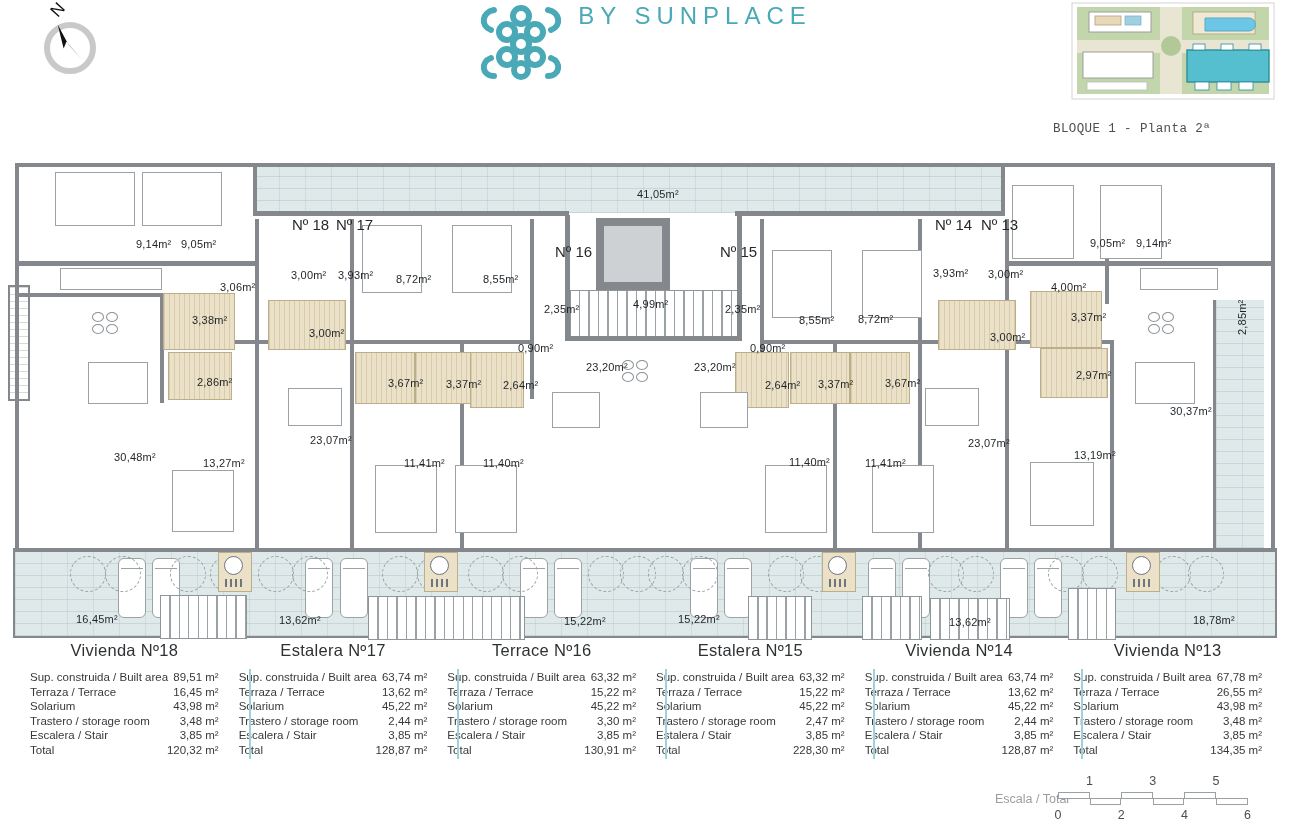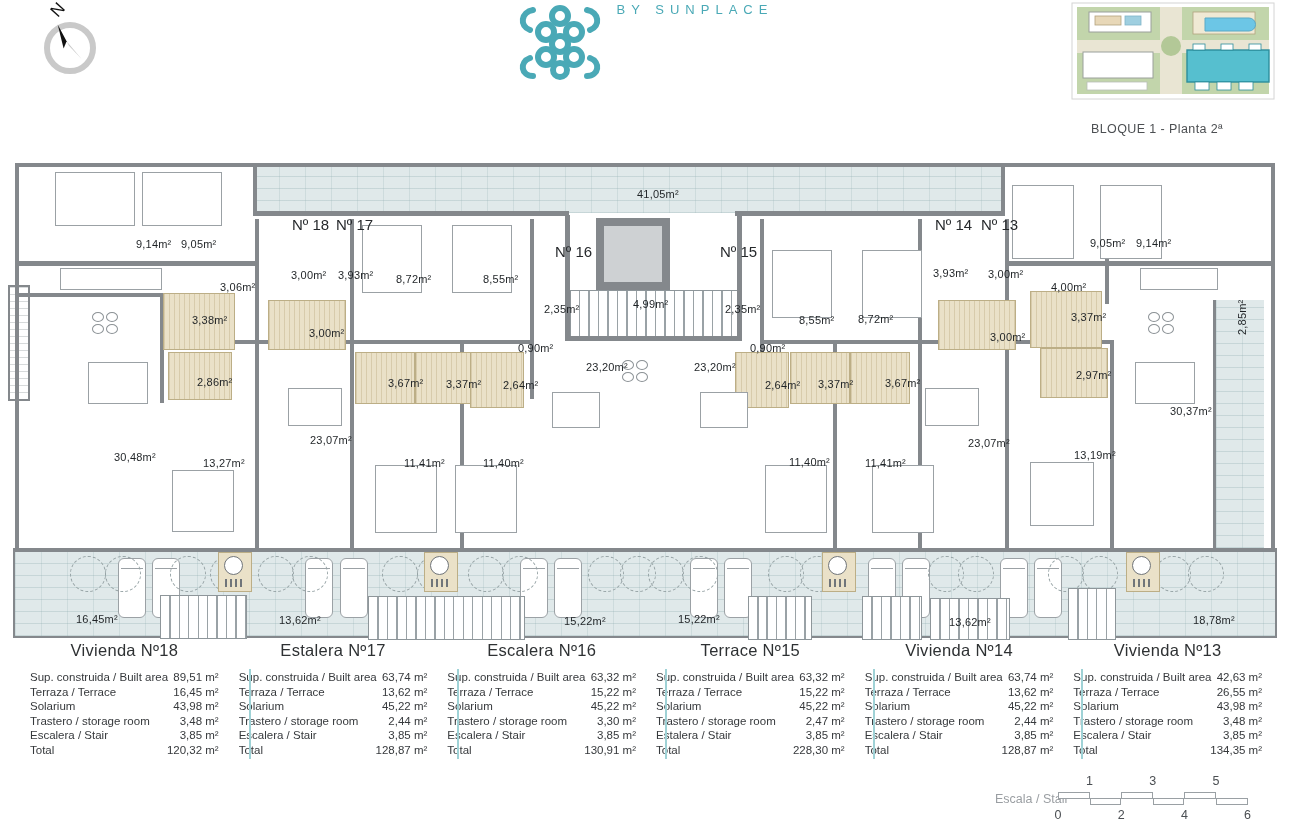--- a/index.html
+++ b/index.html
@@ -9,24 +9,24 @@
   
   #compass{position:absolute;left:36px;top:8px;width:70px;height:70px;}
   #compass .ring{position:absolute;left:8px;top:14px;width:40px;height:40px;border:6px solid #c9c9c9;border-radius:50%;background:#fff;}
   #compass .needle{position:absolute;left:20px;top:12px;width:24px;height:48px;transform:rotate(-28deg);}
   #compass .nlabel{position:absolute;left:16px;top:-8px;font-size:17px;color:#111;transform:rotate(-48deg);}
 
   #logo{position:absolute;left:0;top:0;width:100%;height:95px;display:flex;justify-content:center;align-items:flex-start;pointer-events:none;}
   #logo .mark{margin-top:2px;margin-right:14px;}
   #logo .textcol{display:flex;flex-direction:column;align-items:center;}
   #logo .title{font-family:"DejaVu Serif",serif;font-style:italic;font-size:46px;line-height:48px;color:#121212;letter-spacing:1px;}
-  #logo .subtitle{font-size:13px;letter-spacing:6px;color:#4aa9b6;margin-top:2px;}
+  #logo .subtitle{font-size:24px;letter-spacing:6px;color:#4aa9b6;margin-top:2px;}
 
   #siteplan{position:absolute;left:1065px;top:0;width:220px;height:106px;background:#fff;}
-  #siteplan-caption{position:absolute;left:1091px;top:122px;font-size:12.5px;color:#4c4f52;letter-spacing:.4px;}
+  #siteplan-caption{position:absolute;left:1053px;top:122px;font-size:12.5px;color:#4c4f52;letter-spacing:.4px;font-family:Liberation Mono, monospace;}
 
   
   .wall{position:absolute;background:#84888c;}
   .terrace{position:absolute;background-color:#e0e9ea;
     background-image:repeating-linear-gradient(0deg,rgba(140,170,173,.30) 0 1px,transparent 1px 12px),
                      repeating-linear-gradient(90deg,rgba(140,170,173,.22) 0 1px,transparent 1px 26px);}
   .bath{position:absolute;background-color:#eae1c8;border:1px solid #bcae86;
     background-image:repeating-linear-gradient(90deg,rgba(150,125,70,.22) 0 1px,transparent 1px 5px);}
   .furn{position:absolute;background:#fff;border:1.5px solid #9ba1a5;}
   .lounger{position:absolute;width:26px;height:58px;background:#fff;border:1.5px solid #9ba1a5;border-radius:6px;}
@@ -368,21 +368,21 @@
             <span>Escalera / Stair</span>
             <span>3,85 m²</span>
           </div>
           <div class="row">
             <span>Total</span>
             <span>128,87 m²</span>
           </div>
         </div>
       </div>
       <div class="apt">
-        <h3>Escalera Nº16</h3>
+        <h3>Terrace Nº16</h3>
         <div class="rows">
           <div class="row">
             <span>Sup. construida / Built area</span>
             <span>63,32 m²</span>
           </div>
           <div class="row">
             <span>Terraza / Terrace</span>
             <span>15,22 m²</span>
           </div>
           <div class="row">
@@ -397,21 +397,21 @@
             <span>Escalera / Stair</span>
             <span>3,85 m²</span>
           </div>
           <div class="row">
             <span>Total</span>
             <span>130,91 m²</span>
           </div>
         </div>
       </div>
       <div class="apt">
-        <h3>Terrace Nº15</h3>
+        <h3>Estalera Nº15</h3>
         <div class="rows">
           <div class="row">
             <span>Sup. construida / Built area</span>
             <span>63,32 m²</span>
           </div>
           <div class="row">
             <span>Terraza / Terrace</span>
             <span>15,22 m²</span>
           </div>
           <div class="row">
@@ -459,21 +459,21 @@
             <span>Total</span>
             <span>128,87 m²</span>
           </div>
         </div>
       </div>
       <div class="apt">
         <h3>Vivienda Nº13</h3>
         <div class="rows">
           <div class="row">
             <span>Sup. construida / Built area</span>
-            <span>42,63 m²</span>
+            <span>67,78 m²</span>
           </div>
           <div class="row">
             <span>Terraza / Terrace</span>
             <span>26,55 m²</span>
           </div>
           <div class="row">
             <span>Solarium</span>
             <span>43,98 m²</span>
           </div>
           <div class="row">
@@ -491,21 +491,21 @@
         </div>
       </div>
       <div class="tdiv" style="left: 229px;"></div>
       <div class="tdiv" style="left: 437px;"></div>
       <div class="tdiv" style="left: 645px;"></div>
       <div class="tdiv" style="left: 853px;"></div>
       <div class="tdiv" style="left: 1061px;"></div>
     </div>
 
   <div id="scalebar">
-    <div class="sb-label">Escala / Stair</div>
+    <div class="sb-label">Escala / Total</div>
   <div class="sb-seg" style="left: 118px; top: 22px; width: 31.6px;"></div>
       <div class="sb-seg" style="left: 181.2px; top: 22px; width: 31.6px;"></div>
       <div class="sb-seg" style="left: 244.4px; top: 22px; width: 31.6px;"></div>
       <div class="sb-seg" style="left: 149.6px; top: 28px; width: 31.6px;"></div>
       <div class="sb-seg" style="left: 212.8px; top: 28px; width: 31.6px;"></div>
       <div class="sb-seg" style="left: 276px; top: 28px; width: 31.6px;"></div>
       <div class="sb-tick" style="left: 149.6px; top: 4px;">1</div>
       <div class="sb-tick" style="left: 212.8px; top: 4px;">3</div>
       <div class="sb-tick" style="left: 276px; top: 4px;">5</div>
       <div class="sb-tick" style="left: 118px; top: 38px;">0</div>

